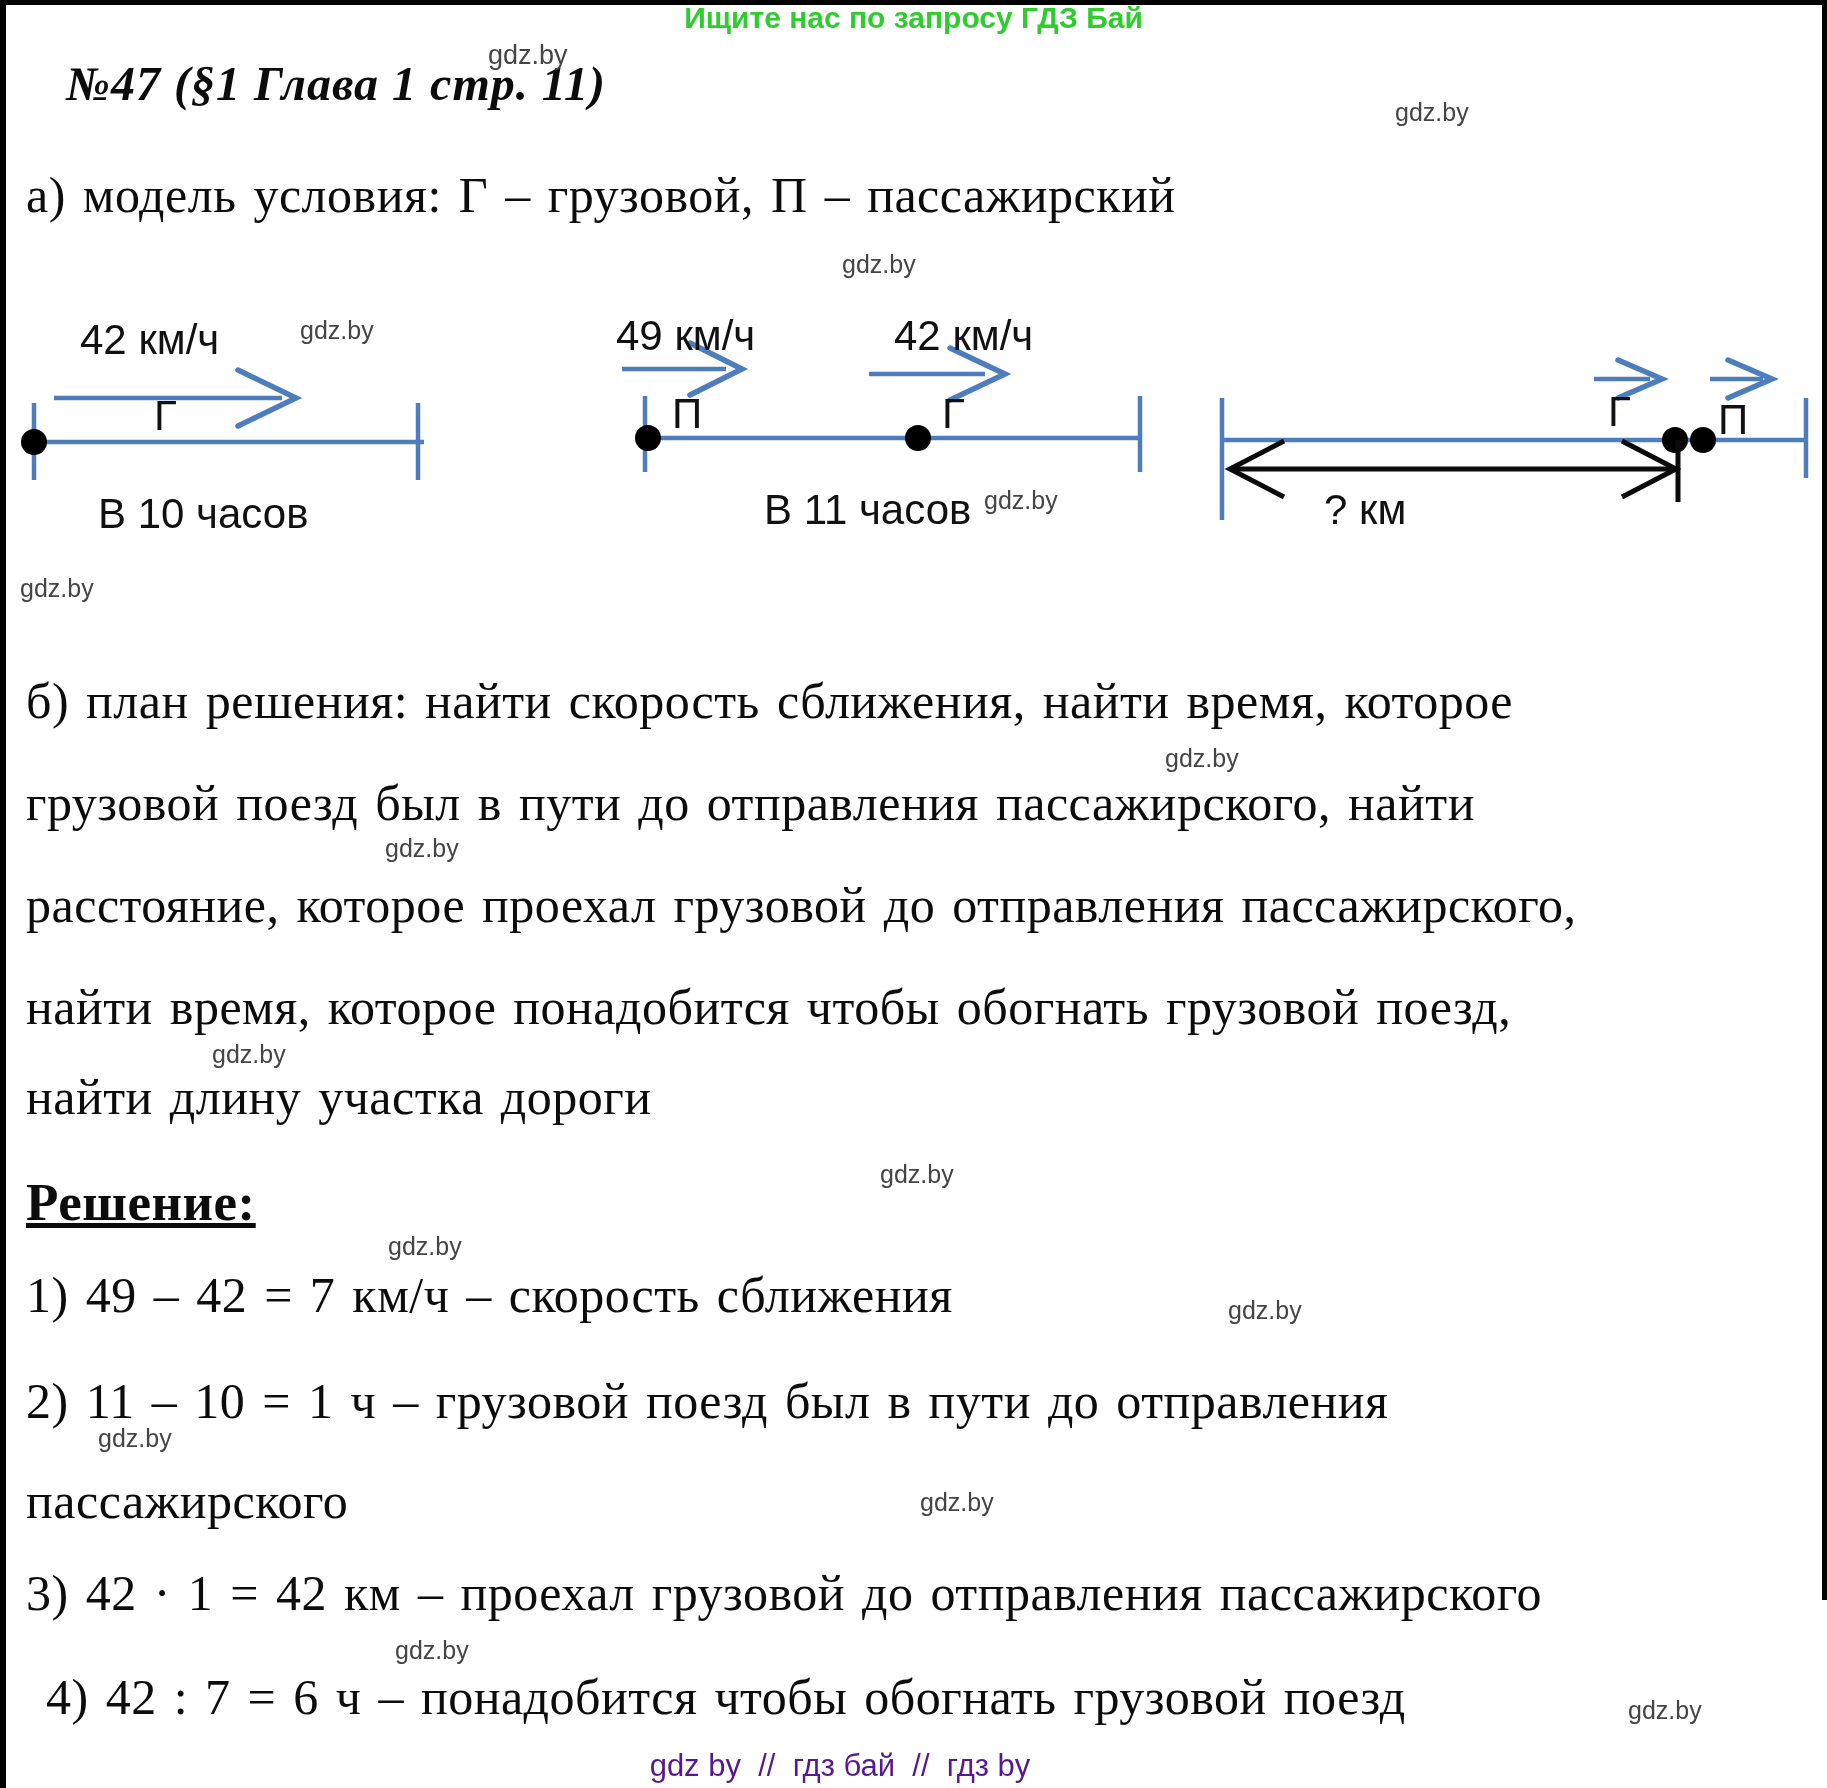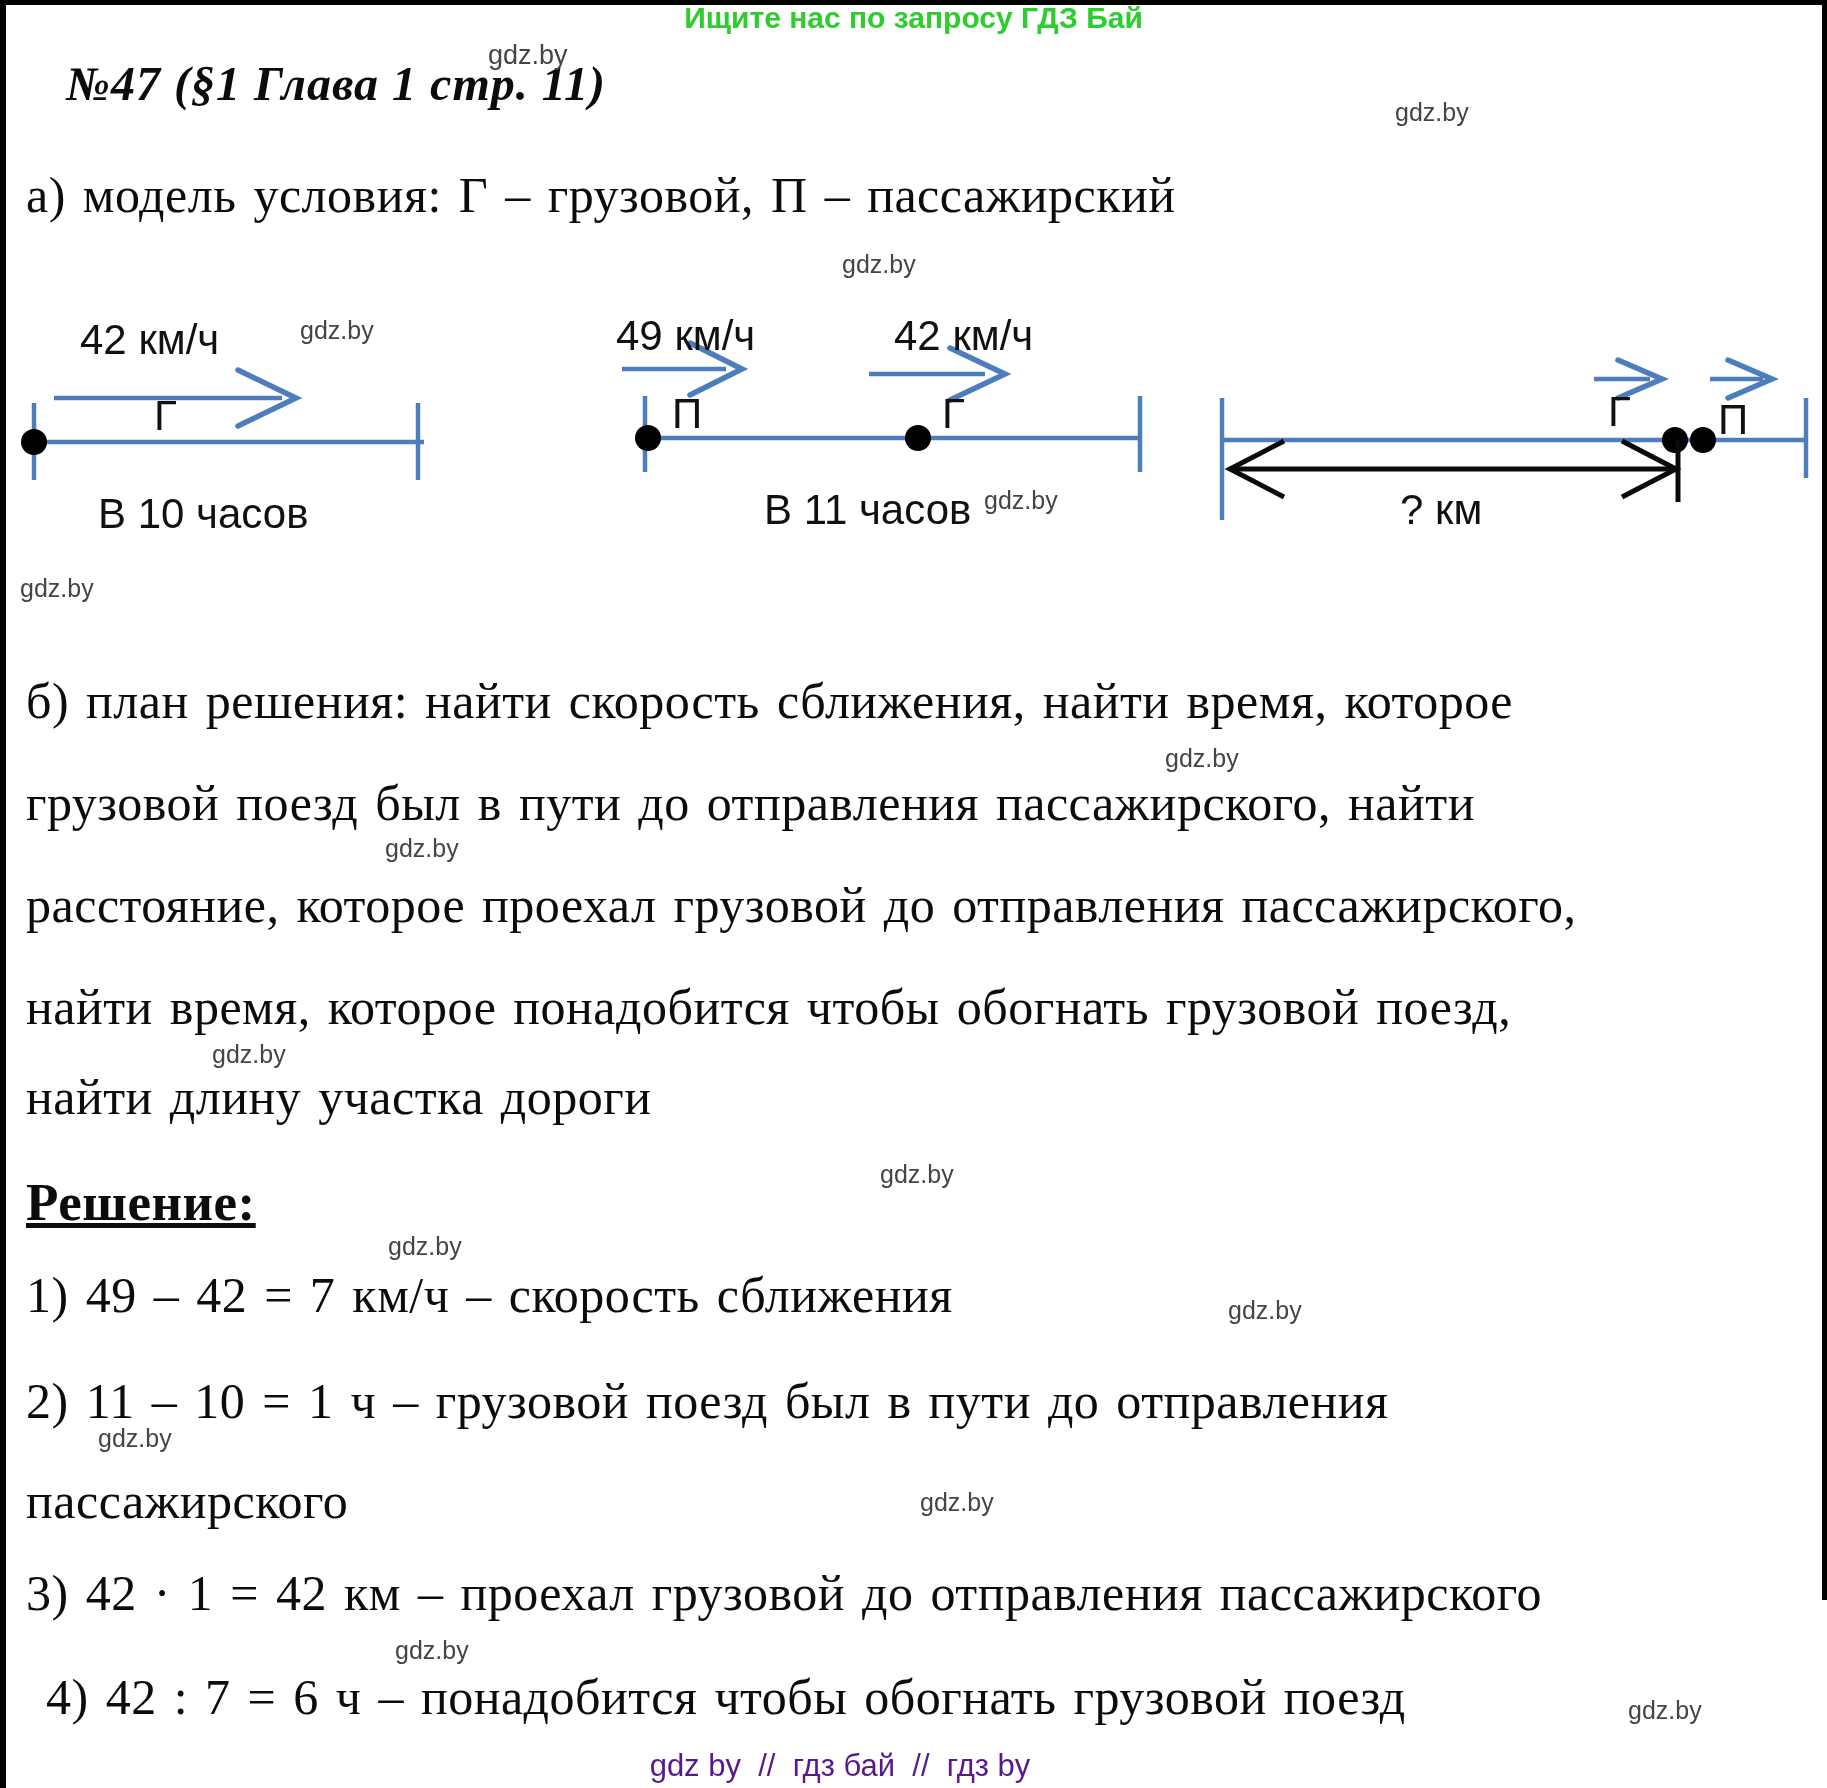--- a/index.html
+++ b/index.html
@@ -137,21 +137,21 @@
   <div class="dlabel" style="left:98px;top:490px;">В 10 часов</div>
 
   <div class="dlabel" style="left:616px;top:312px;">49 км/ч</div>
   <div class="dlabel" style="left:894px;top:312px;">42 км/ч</div>
   <div class="dlabel" style="left:672px;top:390px;">П</div>
   <div class="dlabel" style="left:942px;top:390px;">Г</div>
   <div class="dlabel" style="left:764px;top:486px;">В 11 часов</div>
 
   <div class="dlabel" style="left:1608px;top:388px;">Г</div>
   <div class="dlabel" style="left:1718px;top:396px;">П</div>
-  <div class="dlabel" style="left:1400px;top:486px;text-align:center;">? км</div>
+  <div class="dlabel" style="left:1324px;top:486px;text-align:center;">? км</div>
 
   <div class="serifline" style="top:672px;">б) план решения: найти скорость сближения, найти время, которое</div>
   <div class="serifline" style="top:876px;">расстояние, которое проехал грузовой до отправления пассажирского,</div>
   <div class="serifline" style="top:774px;">грузовой поезд был в пути до отправления пассажирского, найти</div>
   <div class="serifline" style="top:978px;">найти время, которое понадобится чтобы обогнать грузовой поезд,</div>
   <div class="serifline" style="top:1068px;">найти длину участка дороги</div>
 
   <div class="serifline bold" style="top:1172px;font-size:53px;text-decoration:underline;">Решение:</div>
   <div class="serifline" style="top:1266px;">1) 49 – 42 = 7 км/ч – скорость сближения</div>
   <div class="serifline" style="top:1372px;">2) 11 – 10 = 1 ч – грузовой поезд был в пути до отправления</div>

